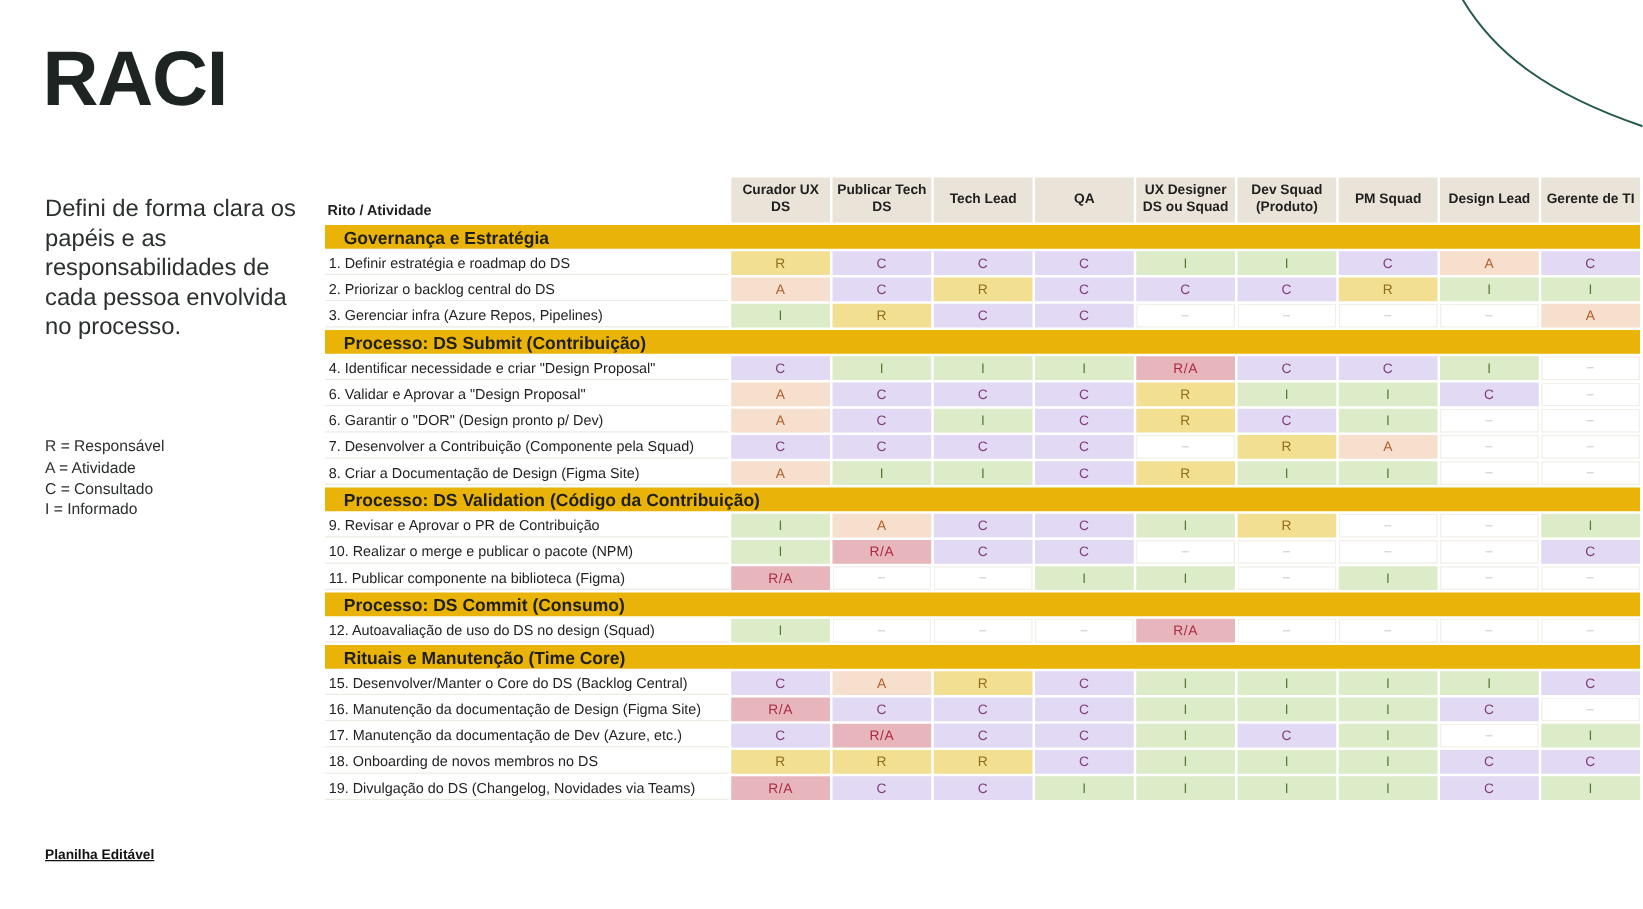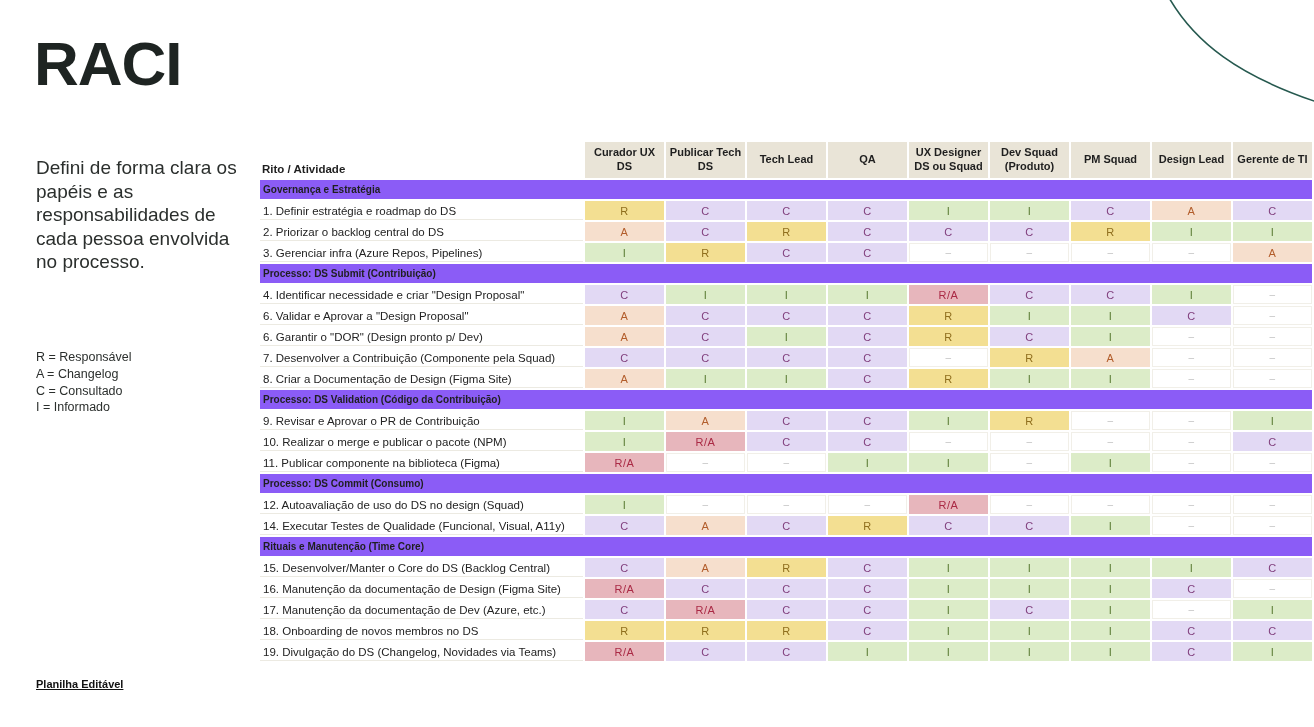--- a/index.html
+++ b/index.html
@@ -45,23 +45,23 @@
     font-size:11px; font-weight:700; color:#1f1f1f;
     text-align:center; vertical-align:middle; line-height:1.25;
     padding:1px 3px;
   }
   th.first-head {
     background:#ffffff; height:36px;
     font-size:11.5px; font-weight:700; color:#1f1f1f;
     text-align:left; vertical-align:bottom; padding:0 0 3px 2px;
   }
   td.section {
-    background:#8b5cf6; height:19px;
-    font-size:10px; font-weight:700; color:#1f1f1f;
-    padding-left:3px; vertical-align:middle;
+    background:#eab308; height:19px;
+    font-size:14px; font-weight:700; color:#1f1f1f;
+    padding-left:15px; vertical-align:middle;
   }
   td.activity {
     background:#ffffff; height:19px;
     font-size:11.5px; color:#232323;
     padding-left:3px; vertical-align:middle;
     box-shadow: inset 0 -1px 0 #eceae2;
     white-space:nowrap; overflow:hidden;
   }
   td.val {
     height:19px; text-align:center; vertical-align:middle;
@@ -75,21 +75,21 @@
 <svg class="arc-svg" viewBox="0 0 1314 727">
   <path id="corner-arc" d="M1168,-4 C1194,42 1238,76 1320,103" fill="none" stroke="#26594f" stroke-width="1.6"></path>
 </svg>
 
 <h1 class="page-title">RACI</h1>
 
 <p class="description">Defini de forma clara os papéis e as responsabilidades de cada pessoa envolvida no processo.</p>
 
 <div class="legend">
   <div>R = Responsável</div>
-  <div>A = Changelog</div>
+  <div>A = Atividade</div>
   <div>C = Consultado</div>
   <div>I = Informado</div>
 </div>
 
 <a class="footer-link">Planilha Editável</a>
 
 <table class="raci">
   <colgroup>
       <col class="c-activity">
       <col class="c-role">
@@ -267,32 +267,20 @@
         <td class="val dash" style="background: rgb(255, 255, 255); color: rgb(195, 195, 195);">–</td>
         <td class="val dash" style="background: rgb(255, 255, 255); color: rgb(195, 195, 195);">–</td>
         <td class="val dash" style="background: rgb(255, 255, 255); color: rgb(195, 195, 195);">–</td>
         <td class="val" style="background: rgb(231, 182, 188); color: rgb(170, 42, 69);">R/A</td>
         <td class="val dash" style="background: rgb(255, 255, 255); color: rgb(195, 195, 195);">–</td>
         <td class="val dash" style="background: rgb(255, 255, 255); color: rgb(195, 195, 195);">–</td>
         <td class="val dash" style="background: rgb(255, 255, 255); color: rgb(195, 195, 195);">–</td>
         <td class="val dash" style="background: rgb(255, 255, 255); color: rgb(195, 195, 195);">–</td>
       </tr>
       <tr>
-        <td class="activity">14. Executar Testes de Qualidade (Funcional, Visual, A11y)</td>
-        <td class="val" style="background: rgb(226, 217, 244); color: rgb(129, 64, 126);">C</td>
-        <td class="val" style="background: rgb(246, 223, 205); color: rgb(178, 93, 43);">A</td>
-        <td class="val" style="background: rgb(226, 217, 244); color: rgb(129, 64, 126);">C</td>
-        <td class="val" style="background: rgb(243, 223, 146); color: rgb(143, 110, 29);">R</td>
-        <td class="val" style="background: rgb(226, 217, 244); color: rgb(129, 64, 126);">C</td>
-        <td class="val" style="background: rgb(226, 217, 244); color: rgb(129, 64, 126);">C</td>
-        <td class="val" style="background: rgb(220, 236, 200); color: rgb(90, 122, 51);">I</td>
-        <td class="val dash" style="background: rgb(255, 255, 255); color: rgb(195, 195, 195);">–</td>
-        <td class="val dash" style="background: rgb(255, 255, 255); color: rgb(195, 195, 195);">–</td>
-      </tr>
-      <tr>
         <td class="section" colspan="10">Rituais e Manutenção (Time Core)</td>
       </tr>
       <tr>
         <td class="activity">15. Desenvolver/Manter o Core do DS (Backlog Central)</td>
         <td class="val" style="background: rgb(226, 217, 244); color: rgb(129, 64, 126);">C</td>
         <td class="val" style="background: rgb(246, 223, 205); color: rgb(178, 93, 43);">A</td>
         <td class="val" style="background: rgb(243, 223, 146); color: rgb(143, 110, 29);">R</td>
         <td class="val" style="background: rgb(226, 217, 244); color: rgb(129, 64, 126);">C</td>
         <td class="val" style="background: rgb(220, 236, 200); color: rgb(90, 122, 51);">I</td>
         <td class="val" style="background: rgb(220, 236, 200); color: rgb(90, 122, 51);">I</td>

